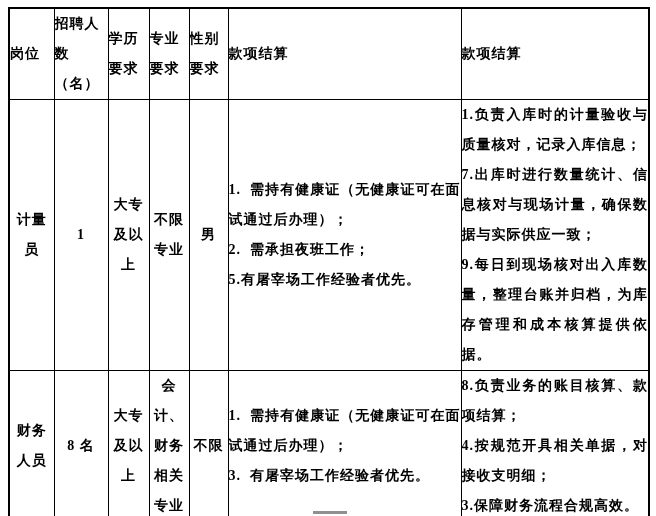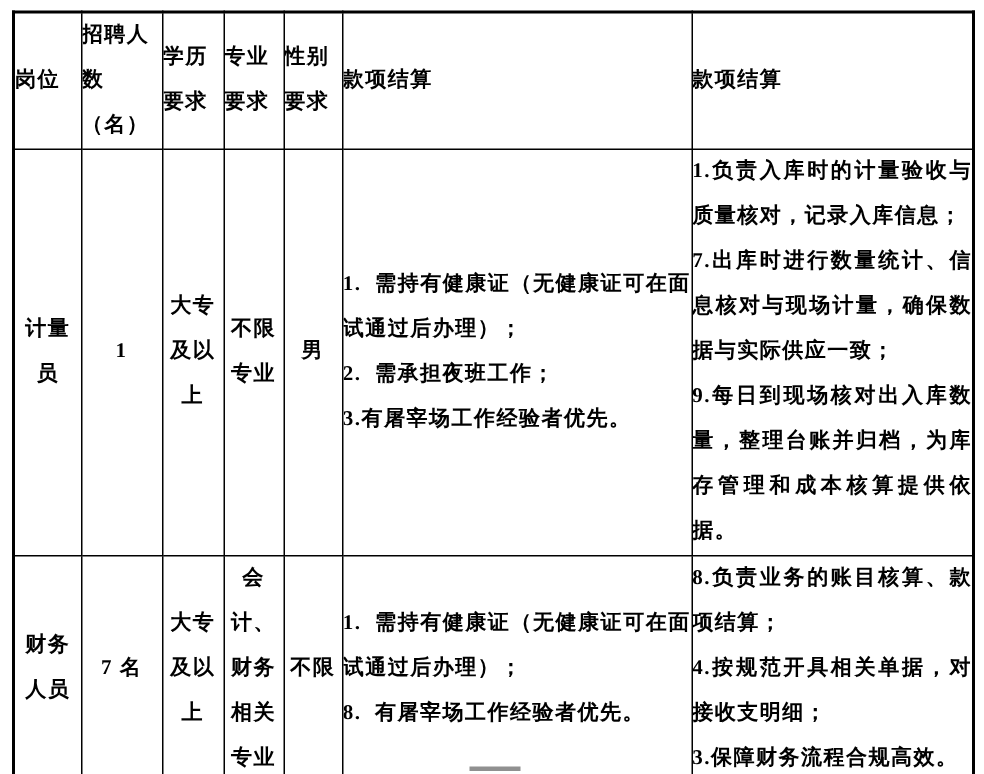--- a/index.html
+++ b/index.html
@@ -122,53 +122,53 @@
         <td class="c-center">
           <div>不限</div>
           <div>专业</div>
         </td>
         <td class="c-center">
           <div>男</div>
         </td>
         <td class="c-text">
           <div class="item">1.  需持有健康证（无健康证可在面试通过后办理）；</div>
           <div class="item">2.  需承担夜班工作；</div>
-          <div class="item">3.有屠宰场工作经验者优先。</div>
+          <div class="item">5.有屠宰场工作经验者优先。</div>
         </td>
         <td class="c-text">
           <div class="item">1.负责入库时的计量验收与质量核对，记录入库信息；</div>
           <div class="item">7.出库时进行数量统计、信息核对与现场计量，确保数据与实际供应一致；</div>
           <div class="item">9.每日到现场核对出入库数量，整理台账并归档，为库存管理和成本核算提供依据。</div>
         </td>
       </tr>
       <tr class="data-row-2">
         <td class="c-center">
           <div>财务</div>
           <div>人员</div>
         </td>
         <td class="c-center">
-          <div>7 名</div>
+          <div>8 名</div>
         </td>
         <td class="c-center">
           <div>大专</div>
           <div>及以</div>
           <div>上</div>
         </td>
         <td class="c-center">
           <div>会计、</div>
           <div>财务</div>
           <div>相关</div>
           <div>专业</div>
         </td>
         <td class="c-center">
           <div>不限</div>
         </td>
         <td class="c-text">
           <div class="item">1.  需持有健康证（无健康证可在面试通过后办理）；</div>
-          <div class="item">8.  有屠宰场工作经验者优先。</div>
+          <div class="item">3.  有屠宰场工作经验者优先。</div>
         </td>
         <td class="c-text">
           <div class="item">8.负责业务的账目核算、款项结算；</div>
           <div class="item">4.按规范开具相关单据，对接收支明细；</div>
           <div class="item">3.保障财务流程合规高效。</div>
         </td>
       </tr>
 
     </tbody>
   </table>

